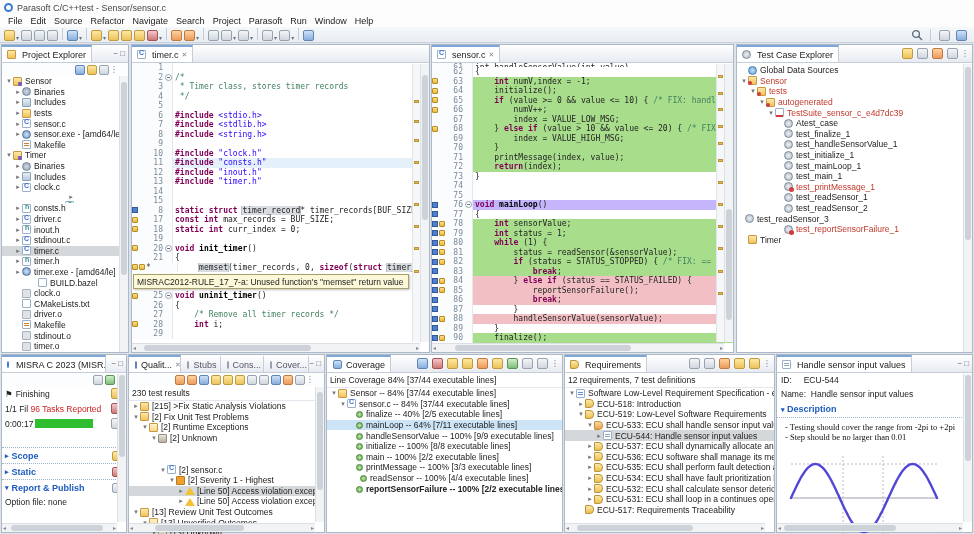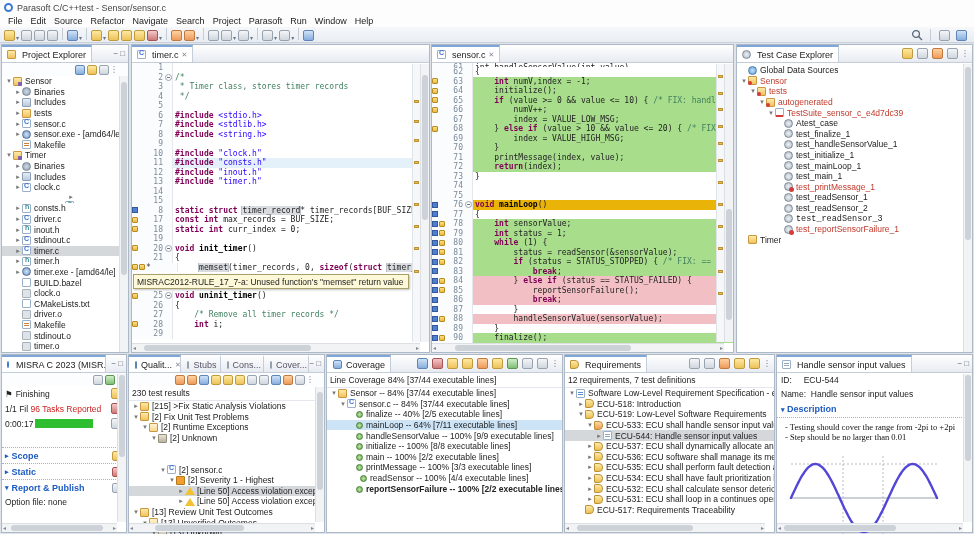--- a/index.html
+++ b/index.html
@@ -78,21 +78,21 @@
   .mk.blue{background:#4f7fd0;border:1px solid #33589c;}
   .mk.star{width:auto;height:auto;font-size:8px;color:#333;border:none;background:none;}
   .ln{flex:0 0 17px;text-align:right;color:#7a8a99;padding-right:1px;background:#fbfcfd;}
   .fold{flex:0 0 9px;position:relative;background:#fbfcfd;border-right:1px solid #e4e8ec;}
   .fold.on::before{content:"";position:absolute;left:1px;top:1px;width:5px;height:5px;border:1px solid #98a4b2;border-radius:50%;background:#fff;}
   .fold.on::after{content:"";position:absolute;left:3px;top:4px;width:3px;height:1px;background:#6a7684;}
   .ct{flex:1;padding-left:2px;overflow:hidden;}
   .cl.g .ct{background:#a8dd8c;}
   .cl.r .ct{background:#f2c0c4;}
   .cl.cur .ct{background:#e4f1fb;}
-  .cl.cur2 .ct{background:#eab308;}
+  .cl.cur2 .ct{background:#c4b5fd;}
   .tk-k{color:#7f0055;font-weight:bold;}
   .tk-s{color:#2a00ff;}
   .tk-c{color:#3f7f5f;}
   .tk-f{font-weight:bold;color:#000;}
   .tk-o{background:#d8dce0;outline:1px solid #b8bec6;margin-top:24px;}
   .tip{margin:2px 0 2px 1px;width:276px;height:15px;line-height:13px;background:#fdf8d8;border:1px solid #a8a06a;box-shadow:1px 1px 2px rgba(0,0,0,.25);font-family:"Liberation Sans",sans-serif;font-size:8.5px;padding:1px 3px;white-space:nowrap;overflow:hidden;}
   .ruler{position:absolute;right:9px;top:19px;bottom:10px;width:8px;background:#f6f7f9;border-left:1px solid #e0e4e9;}
   .rmark{position:absolute;left:1px;width:5px;height:3px;background:#e6c048;border:1px solid #bb923a;}
   .vsb{position:absolute;right:0;top:19px;bottom:10px;width:9px;background:#f2f3f5;border-left:1px solid #dcdfe4;}
   .vsb .th{position:absolute;left:1px;right:1px;background:#cdd1d8;border-radius:3px;}
@@ -254,21 +254,21 @@
       <div class="trow" style="padding-left: 12px;">
         <span class="arr">▸</span>
         <span class="ic hfile"></span>
         <span class="lbl">timer.h</span>
       </div>
       <div class="trow" style="padding-left: 12px;">
         <span class="arr">▸</span>
         <span class="ic exe"></span>
         <span class="lbl">timer.exe - [amd64/le]</span>
       </div>
-      <div class="trow" style="padding-left: 12px;">
+      <div class="trow" style="padding-left: 28px;">
         <span class="arr"></span>
         <span class="ic file"></span>
         <span class="lbl">BUILD.bazel</span>
       </div>
       <div class="trow" style="padding-left: 12px;">
         <span class="arr"></span>
         <span class="ic ofile"></span>
         <span class="lbl">clock.o</span>
       </div>
       <div class="trow" style="padding-left: 12px;">
@@ -503,21 +503,21 @@
       <div class="trow" style="padding-left: 39px;">
         <span class="arr"></span>
         <span class="ic test"></span>
         <span class="lbl">test_readSensor_1</span>
       </div>
       <div class="trow" style="padding-left: 39px;">
         <span class="arr"></span>
         <span class="ic test"></span>
         <span class="lbl">test_readSensor_2</span>
       </div>
-      <div class="trow" style="padding-left: 39px; font-family: Liberation Mono, monospace;">
+      <div class="trow" style="">
         <span class="arr"></span>
         <span class="ic test"></span>
         <span class="lbl">test_readSensor_3</span>
       </div>
       <div class="trow red" style="padding-left: 39px;">
         <span class="arr"></span>
         <span class="ic testr"></span>
         <span class="lbl">test_reportSensorFailure_1</span>
       </div>
       <div class="trow" style="padding-left: 3px;">

